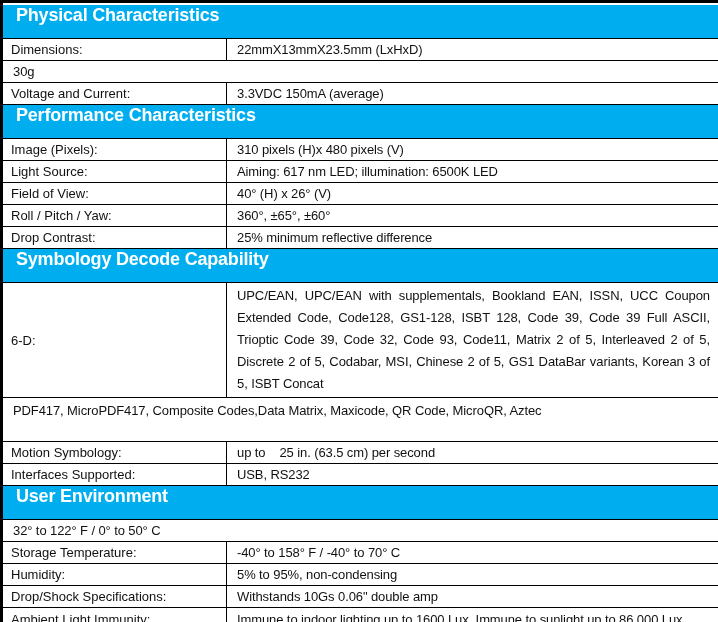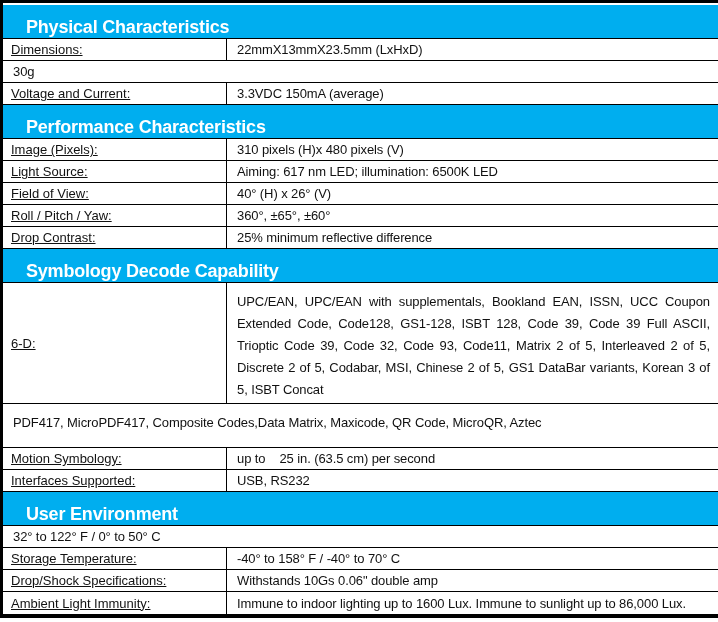--- a/index.html
+++ b/index.html
@@ -15,22 +15,22 @@
     border-left: 3px solid var(--border, #000);
     border-top: 3px solid var(--border, #000);
     border-bottom: 4px solid var(--border, #000);
     padding-top: 2px;
     background: #fff;
   }
   .band {
     background: var(--accent, #00AEEF);
     height: 34px;
     display: flex;
-    align-items: flex-end;
-    padding-left: 23px;
+    align-items: flex-start;
+    padding-left: 13px;
     border-bottom: 1px solid var(--border, #000);
   }
   .band-title {
     color: var(--band-text, #fff);
     font-size: 18px;
     font-weight: bold;
     letter-spacing: -0.2px;
     white-space: nowrap;
   }
   .row {
@@ -43,38 +43,37 @@
   .cell { min-width: 0; }
   .cell.label {
     flex: 0 0 224px;
     width: 224px;
     border-right: 1px solid var(--border, #000);
     padding: 0 16px 0 8px;
     display: flex;
     align-items: center;
     white-space: nowrap;
     overflow: hidden;
-    text-decoration: underline;
   }
   .cell.value {
     flex: 1 1 auto;
     padding: 0 8px 0 10px;
     display: flex;
     align-items: center;
     white-space: pre;
     overflow: hidden;
     letter-spacing: -0.1px;
   }
   .row.multiline { min-height: 44px; }
   .row.multiline .cell.value {
     display: block;
     white-space: normal;
     text-align: justify;
     line-height: 22px;
-    padding-top: 8px;
+    padding-top: 2px;
     padding-bottom: 2px;
     overflow: visible;
   }
   .spec-table > .row:last-child { border-bottom: none; }
 </style>
 </head>
 <body>
 
 <div class="spec-table" id="spec-table">
   <div class="band">
@@ -153,20 +152,24 @@
 
   <div class="row simple">
     <div class="cell value">32° to 122° F / 0° to 50° C</div>
   </div>
 
   <div class="row simple">
     <div class="cell label">Storage Temperature:</div>
     <div class="cell value">-40° to 158° F / -40° to 70° C</div>
   </div>
 
+  <div class="row simple">
+    <div class="cell label">Humidity:</div>
+    <div class="cell value">5% to 95%, non-condensing</div>
+  </div>
 
   <div class="row simple">
     <div class="cell label">Drop/Shock Specifications:</div>
     <div class="cell value">Withstands 10Gs 0.06" double amp</div>
   </div>
 
   <div class="row simple">
     <div class="cell label">Ambient Light Immunity:</div>
     <div class="cell value">Immune to indoor lighting up to 1600 Lux. Immune to sunlight up to 86,000 Lux.</div>
   </div>

